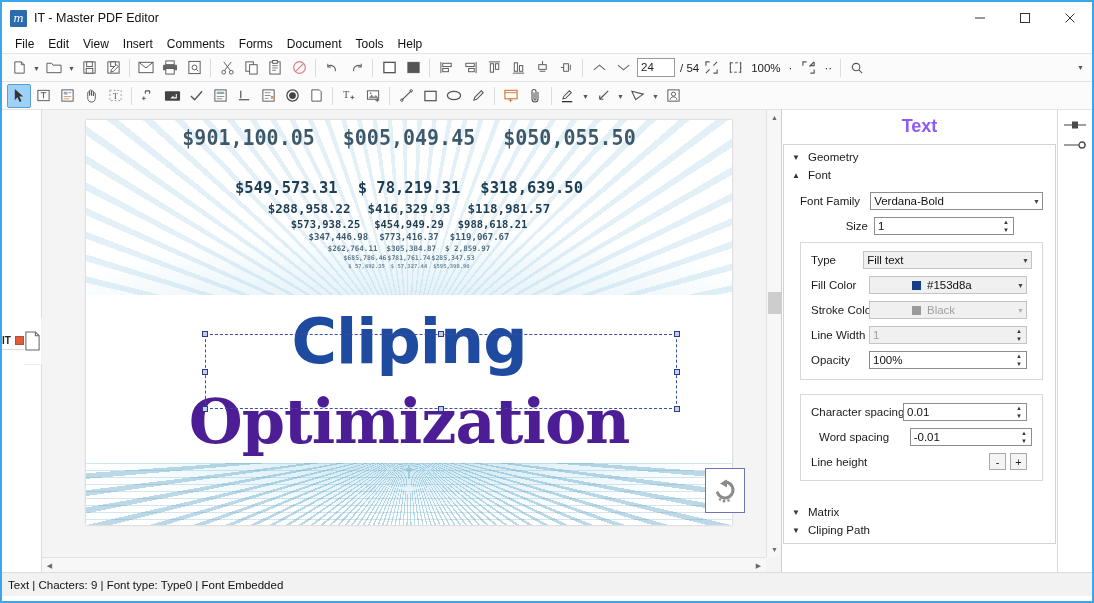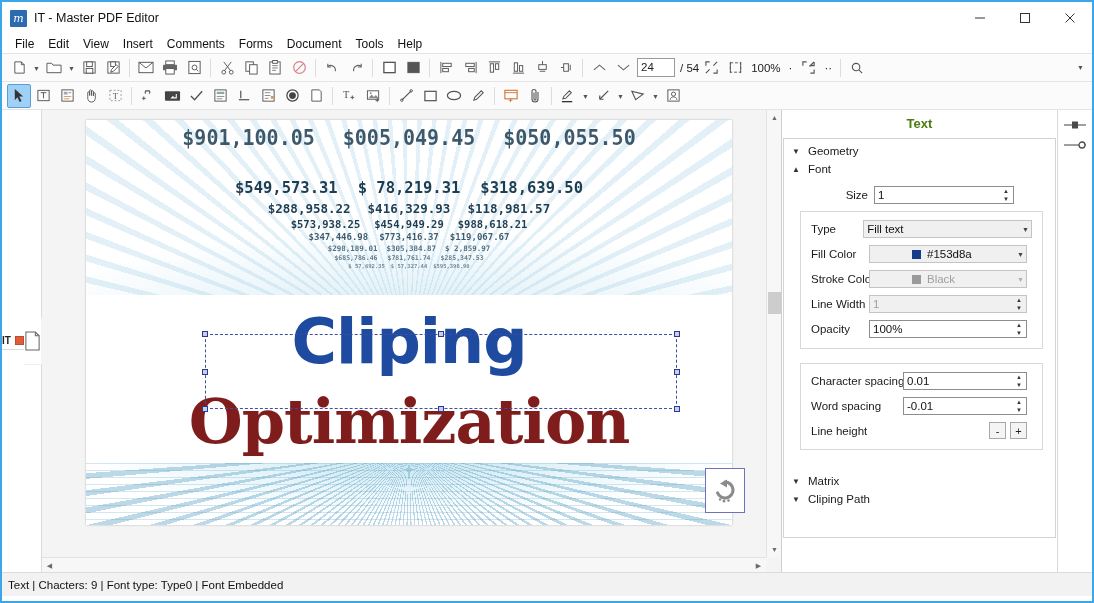--- a/index.html
+++ b/index.html
@@ -208,21 +208,21 @@
     font-family: "DejaVu Sans", sans-serif;
     font-weight: bold;
     font-size: 62px;
     letter-spacing: -1px;
   }
   .h-optim {
     top: 265px;
     font-family: "DejaVu Serif", serif;
     font-weight: bold;
     font-size: 62px;
-    color: #7f1d1d;
+    color: #4c1d95;
     letter-spacing: -1px;
   }
   
   .floor {
     position: absolute; left: 0; bottom: 0;
     width: 646px; height: 62px;
     background:
       radial-gradient(ellipse 420px 80px at 50% -10%, #bfe0ee 0%, #e6f4f9 40%, #ffffff 75%);
     overflow: hidden;
   }
@@ -311,22 +311,22 @@
     position: relative;
     display: flex;
   }
   .panel-body {
     width: 275px;
     padding: 0;
     position: relative;
   }
   .panel-title {
     text-align: center;
-    font-size: 13px; font-weight: bold;
-    color: #4d7c0f;
+    font-size: 18px; font-weight: bold;
+    color: #8b5cf6;
     padding: 6px 0 7px 0;
   }
   .panel-inner {
     border: 1px solid #d3d3d3;
     margin: 0 1px;
     height: 400px;
     position: relative;
     padding-top: 3px;
   }
   .section-row {
@@ -871,25 +871,25 @@
             <span>$573,938.25</span>
             <span>$454,949.29</span>
             <span>$988,618.21</span>
           </div>
           <div class="numrow" style="top:112px; font-size:9px; gap:11px; opacity:.85;">
             <span>$347,446.98</span>
             <span>$773,416.37</span>
             <span>$119,067.67</span>
           </div>
           <div class="numrow" style="top:124px; font-size:7.5px; gap:9px; opacity:.75;">
-            <span>$298,189.01</span>
+            <span>$262,764.11</span>
             <span>$305,384.87</span>
             <span>$  2,859.97</span>
           </div>
-          <div class="numrow" style="top:134px; font-size:6.5px; gap:10px; opacity:.68;">
+          <div class="numrow" style="top:134px; font-size:6.5px; gap:1px; opacity:.68;">
             <span>$685,786.46</span>
             <span>$781,761.74</span>
             <span>$285,347.53</span>
           </div>
           <div class="numrow" style="top:143px; font-size:5.5px; gap:6px; opacity:.6;">
             <span>$ 57,692.35</span>
             <span>$ 57,327.44</span>
             <span>$595,398.90</span>
           </div>
         </div>
@@ -941,20 +941,27 @@
             <span class="tri">▼</span>
             <span>Geometry</span>
           </div>
 
           <div class="section-row">
             <span class="tri">▲</span>
             <span>Font</span>
           </div>
 
           <div style="padding:8px 12px 0 16px;">
+            <div class="frow">
+              <div class="flabel" style="width:74px;">Font Family</div>
+              <div class="ctl" style="width:182px;">
+                <span>Verdana-Bold</span>
+                <span class="dd">▼</span>
+              </div>
+            </div>
             <div class="frow">
               <div class="flabel right" style="width:74px; padding-right:6px;">Size</div>
               <div class="ctl" style="width:140px;">
                 <span>1</span>
                 <span class="spin">
                     <span>▲</span>
                     <span>▼</span>
                   </span>
               </div>
             </div>
@@ -1011,21 +1018,21 @@
               <div class="flabel" style="width:92px;">Character spacing</div>
               <div class="ctl" style="width:124px;">
                 <span>0.01</span>
                 <span class="spin">
                     <span>▲</span>
                     <span>▼</span>
                   </span>
               </div>
             </div>
             <div class="frow">
-              <div class="flabel" style="width:92px;">Word spacing</div>
+              <div class="flabel" style="width:92px;margin-left:8px;">Word spacing</div>
               <div class="ctl" style="width:124px;">
                 <span>-0.01</span>
                 <span class="spin">
                     <span>▲</span>
                     <span>▼</span>
                   </span>
               </div>
             </div>
             <div class="frow" style="margin-bottom:0; align-items:center;">
               <div class="flabel" style="width:92px;">Line height</div>

